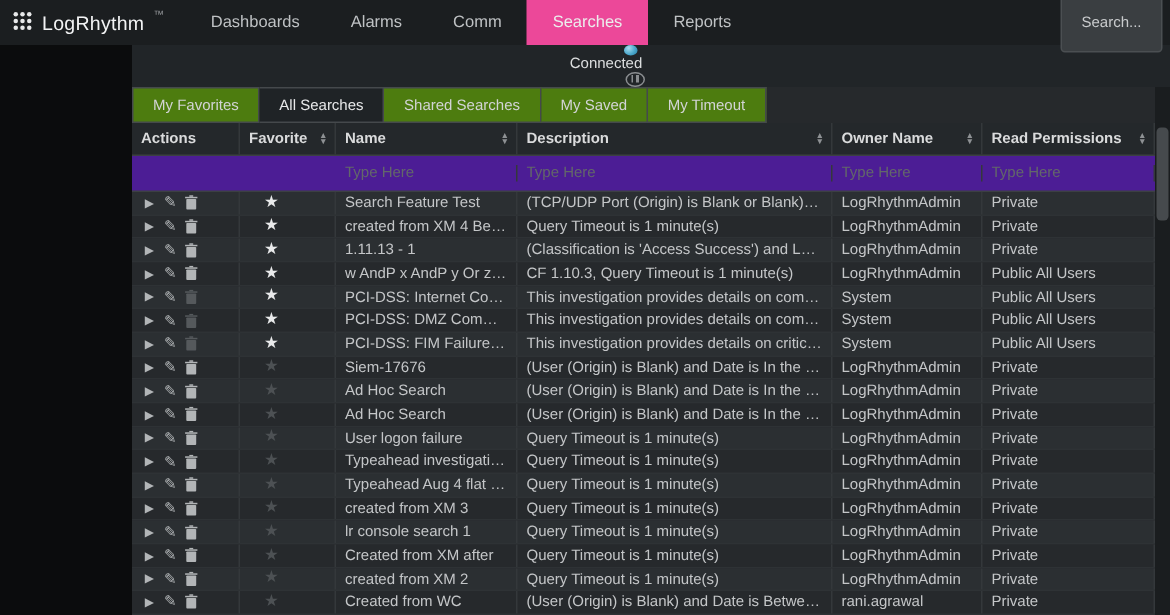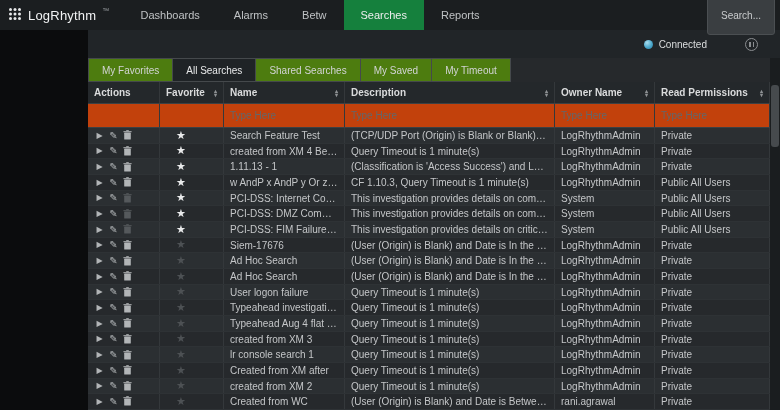--- a/index.html
+++ b/index.html
@@ -5,28 +5,28 @@
   * { margin:0; padding:0; box-sizing:border-box; }
   html,body { width:780px; height:410px; overflow:hidden; }
   body { background:#0b0c0d; font-family:"Liberation Sans", sans-serif; color:#c6c8ca; }
 
   
   .topnav { height:30px; background:#1b1e20; display:flex; align-items:stretch; }
   .logo { display:flex; align-items:center; gap:6px; padding:0 14px 0 8px; color:#f2f3f4;
           font-size:13px; font-weight:normal; letter-spacing:.2px; }
   .logo .tm { font-size:7px; color:#9a9da0; align-self:flex-start; margin-top:7px; }
   .nav-item { display:flex; align-items:center; padding:0 17px; font-size:11px; color:#bfc2c4; cursor:default; }
-  .nav-item.active { background:#15803d; color:#eceded; }
+  .nav-item.active { background:#ec4899; color:#eceded; }
   .search-btn { margin-left:auto; align-self:center; margin-right:5px; background:#3a3e41;
                 border:1px solid #4b4f52; color:#c9cbcd; font-size:10px; padding:13px 13px;
                 border-radius:3px; font-family:inherit; }
 
   
   .status-bar { height:28px; background:#212528; margin-left:88px; display:flex;
-                align-items:center; justify-content:flex-end; padding-right:22px; }
+                align-items:center; justify-content:flex-end; padding-right:22px;flex-direction:column; }
   .conn-dot { width:9px; height:9px; border-radius:50%;
               background:radial-gradient(circle at 35% 30%, #a8dced 0%, #4aa7cb 55%, #2a7ea3 100%);
               margin-right:6px; }
   .conn-text { font-size:10px; color:#dcdedf; margin-right:38px; }
   .pause-circle { width:13px; height:13px; border:1.5px solid #8a8d90; border-radius:50%;
                   display:inline-flex; align-items:center; justify-content:center; gap:2px; }
   .pause-circle i { display:block; width:1.5px; height:5px; background:#8a8d90; }
 
   
   .content { position:relative; margin-left:88px; width:692px; height:352px; background:#26292c; }
@@ -42,21 +42,21 @@
   .td, .th, .fc { flex:none; display:flex; align-items:center; padding:0 6px; overflow:hidden;
                   white-space:nowrap; text-overflow:ellipsis; border-right:1px solid #34383b; }
   .c-actions { width:72px; } .c-fav { width:64px; } .c-name { width:121px; }
   .c-desc { width:210px; } .c-owner { width:100px; } .c-perm { width:115px; }
 
   .thead { height:22px; background:#24282b; border-bottom:1px solid #3c4043; }
   .th { font-size:10px; font-weight:bold; color:#dadbdc; justify-content:space-between; }
   .sort { display:inline-flex; flex-direction:column; line-height:4px; font-size:6px;
           color:#8e9194; margin-left:4px; }
 
-  .filters { height:24px; background:#c2410c; border-bottom:1px solid #3c4043; }
+  .filters { height:24px; background:#4c1d95; border-bottom:1px solid #3c4043;align-items:center; }
   .fc input { width:100%; background:transparent; border:none; outline:none; color:#c6c8ca;
               font-size:10px; font-family:inherit; }
   .fc input::placeholder { color:#63676a; }
 
   .tr { height:15.67px; font-size:10px; color:#c4c6c8; border-bottom:1px solid #2e3235; }
   .tr.alt-a { background:#2b2f32; }
   .tr.alt-b { background:#26292c; }
   .td { font-size:10px; }
   .td.c-name, .td.c-desc, .td.c-owner, .td.c-perm { display:block; line-height:15.67px; }
 
@@ -90,21 +90,21 @@
             <circle cx="7" cy="11.5" r="1.5"></circle>
             <circle cx="11.5" cy="11.5" r="1.5"></circle>
       </g>
         </svg>
     </span>
     <span>LogRhythm</span>
     <span class="tm">™</span>
   </div>
   <div class="nav-item">Dashboards</div>
   <div class="nav-item">Alarms</div>
-  <div class="nav-item">Betw</div>
+  <div class="nav-item">Comm</div>
   <div class="nav-item active">Searches</div>
   <div class="nav-item">Reports</div>
   <button class="search-btn">Search...</button>
 </div>
 
 <div class="status-bar">
   <span class="conn-dot"></span>
   <span class="conn-text">Connected</span>
   <span class="pause-circle">
       <i></i>

